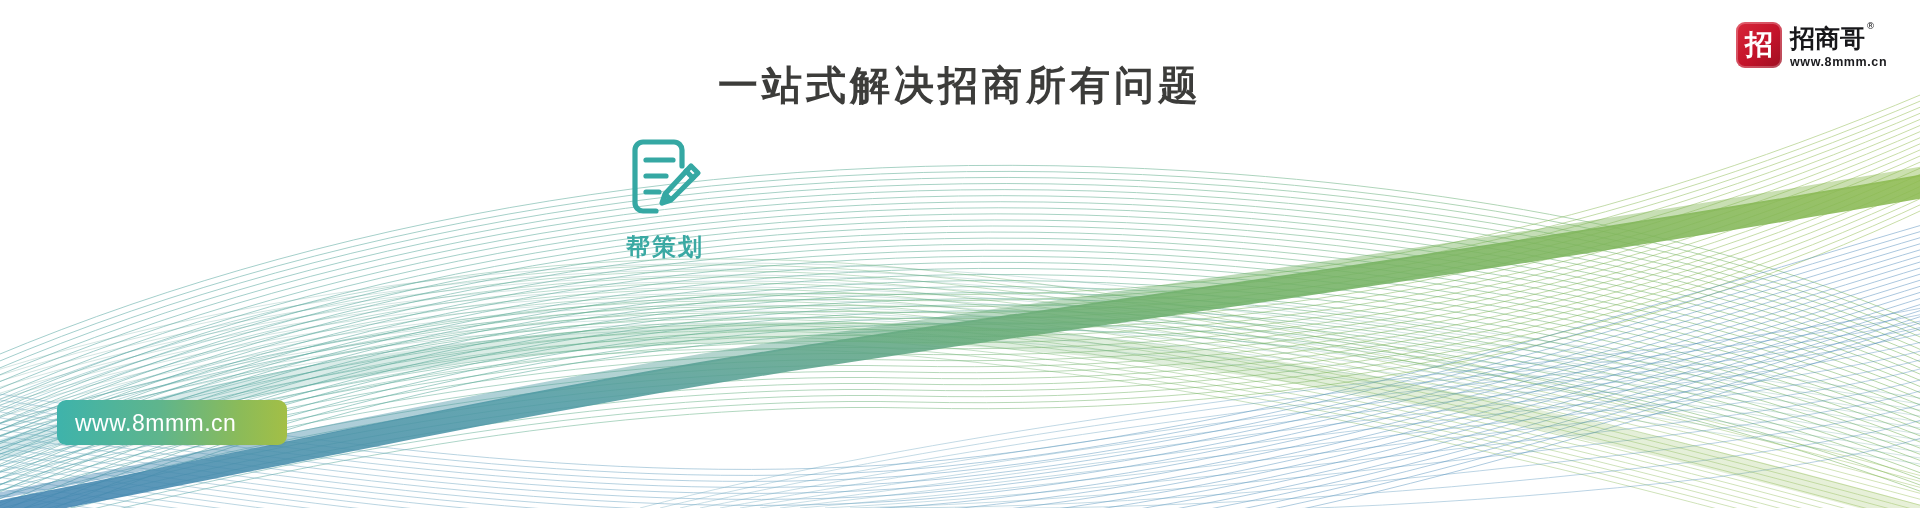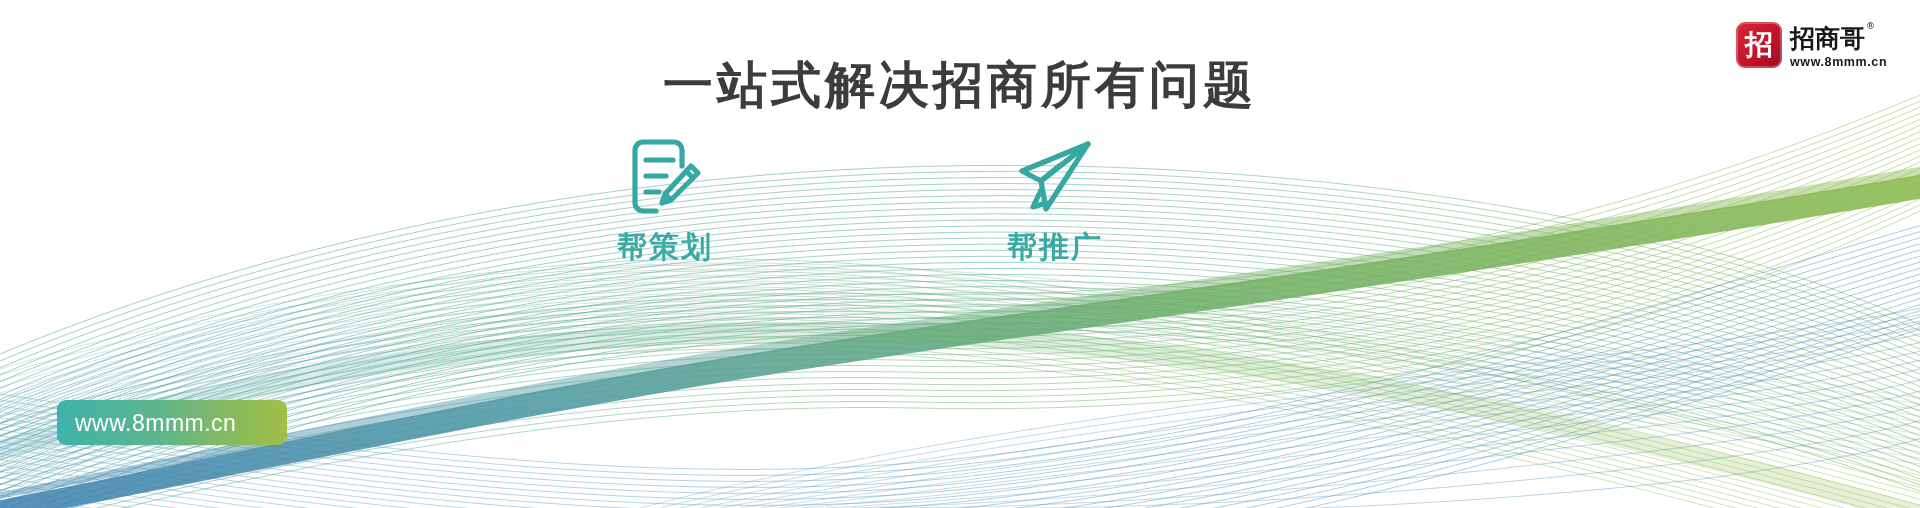--- a/index.html
+++ b/index.html
@@ -35,33 +35,33 @@
   #logo-reg{font-size:9px;vertical-align:super;position:relative;top:-9px;left:1px;font-weight:normal;}
   #logo-url{
     font-size:12.5px;line-height:14px;color:#1b1b1e;font-weight:bold;
     letter-spacing:.6px;margin-top:3px;white-space:nowrap;
     font-family:"Liberation Sans",sans-serif;
   }
 
   
   #headline{
     position:absolute;left:0;top:53px;width:1920px;text-align:center;z-index:5;
-    font-size:50px;line-height:64px;font-weight:bold;color:#3c3c3a;
+    font-size:40px;line-height:64px;font-weight:bold;color:#3c3c3a;
     letter-spacing:4px;font-family:"DejaVu Sans",sans-serif;
   }
 
   
   #features{
     position:absolute;left:610px;top:132px;width:500px;z-index:5;
     display:flex;justify-content:space-between;align-items:flex-start;
   }
   .feature{width:110px;display:flex;flex-direction:column;align-items:center;}
   .feature-icon{height:86px;display:flex;align-items:center;justify-content:center;}
   .feature-label{
-    margin-top:16px;font-size:30px;line-height:26px;font-weight:bold;
+    margin-top:16px;font-size:24px;line-height:26px;font-weight:bold;
     color:#3aa9a3;letter-spacing:2px;white-space:nowrap;
     font-family:Liberation Serif, serif;
   }
 
   
   #url-badge{
     position:absolute;left:57px;top:400px;width:230px;height:45px;z-index:6;
     border-radius:9px;
     background:linear-gradient(90deg,#3eb3ab 0%,#5fb58c 45%,#8cbb58 80%,#a3bf46 100%);
     display:flex;align-items:center;
@@ -262,31 +262,20 @@
           <path d="M21 43 H41"></path>
           <path d="M21 59 H34"></path>
           <path d="M66 33 L73 40 L46 67 L37 70 L40 61 Z"></path>
           <path d="M61 38 L68 45"></path>
           <path d="M41 62 L45 66"></path>
         </svg>
       </div>
       <div class="feature-label">帮策划</div>
     </div>
 
-    <div class="feature">
-      <div class="feature-icon">
-        <svg width="84" height="84" viewBox="0 0 84 84" fill="none" stroke="#35a8a3" stroke-width="5.2" stroke-linecap="round" stroke-linejoin="round">
-          <path d="M75 11 L9 38 L28 48 Z"></path>
-          <path d="M75 11 L28 48 L33 76 Z"></path>
-          <path d="M28 48 L46 33"></path>
-          <path d="M28 57 L20 74 L33 70"></path>
-        </svg>
-      </div>
-      <div class="feature-label">帮推广</div>
-    </div>
 
 
   </div>
 
   <div id="url-badge">
     <span>www.8mmm.cn</span>
   </div>
 
 </div>
 

